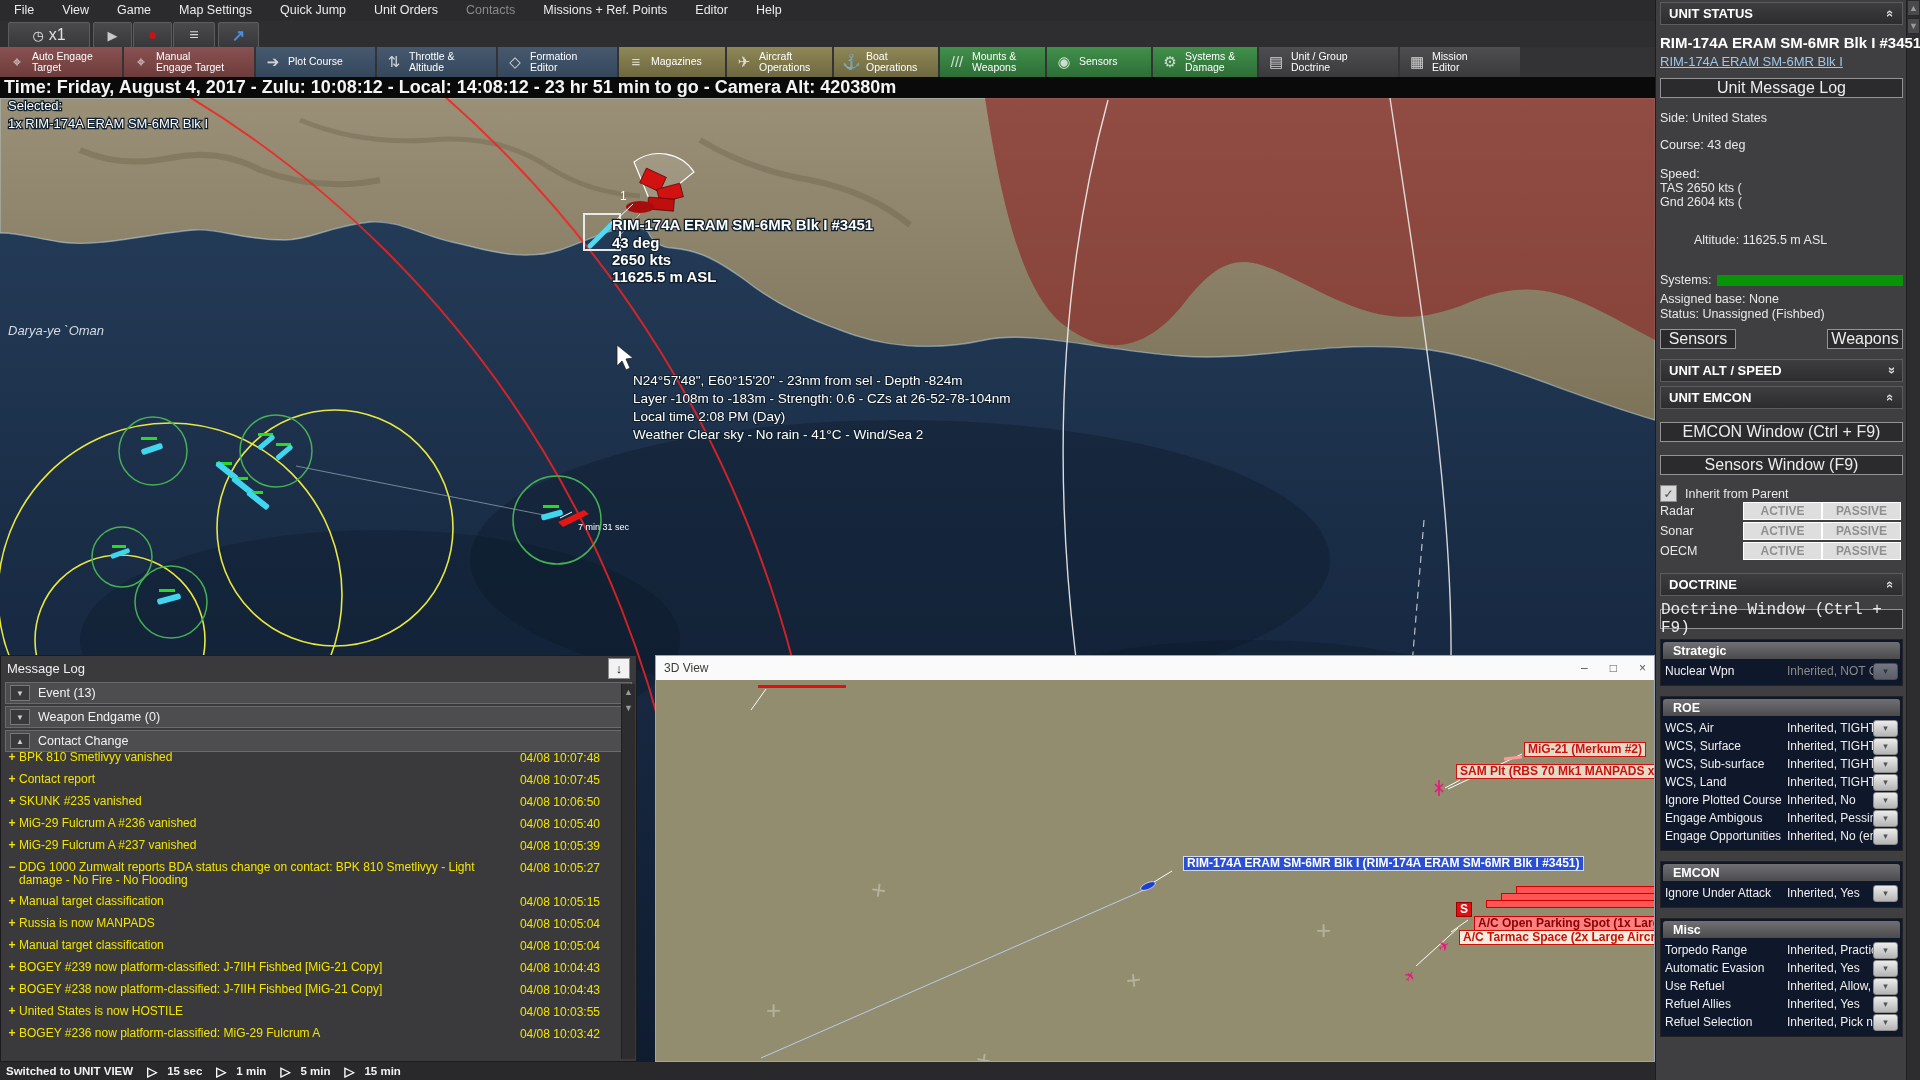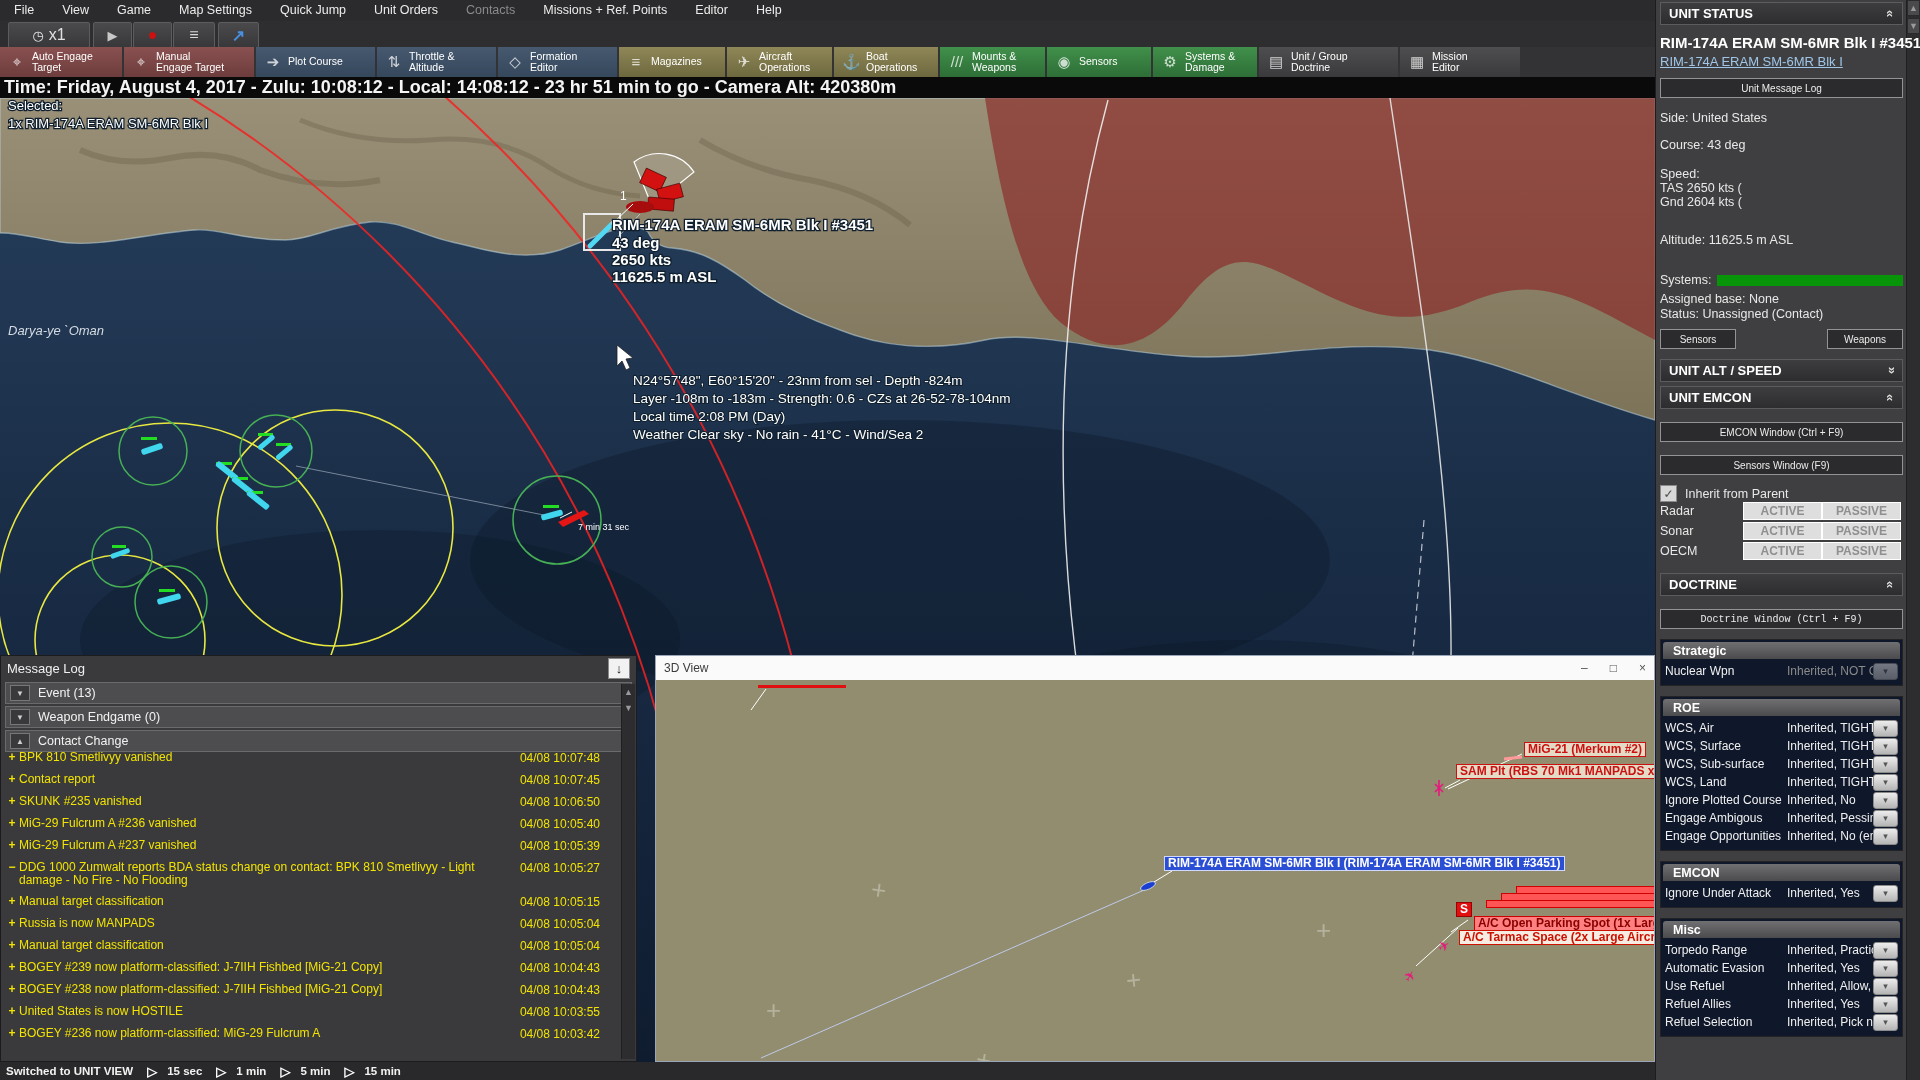--- a/index.html
+++ b/index.html
@@ -78,21 +78,21 @@
   .stackbar{position:absolute;background:#ff5555;border:1px solid #d00000;height:6px;}
   .v3glyph{position:absolute;color:#e8187d;font-size:14px;transform:rotate(-30deg);}
   
   #sidebar{left:1655px;top:0;width:265px;height:1080px;background:#3f3f41;border-left:1px solid #1d1d1f;
            box-sizing:border-box;z-index:40;font-size:12.5px;}
   #sbContent{position:absolute;left:4px;top:0;width:243px;}
   .shdr{height:21px;background:linear-gradient(#3d3d3f,#2d2d2f);border:1px solid #5c5c5e;display:flex;
         align-items:center;justify-content:space-between;padding:0 8px;font-weight:bold;font-size:13px;color:#fff;}
   .chev{display:inline-block;transform:rotate(90deg);font-size:13px;color:#ddd;}
   .chevd{display:inline-block;transform:rotate(-90deg);font-size:13px;color:#ddd;}
-  .sbtn{background:#2b2b2d;border:1px solid #939395;color:#ececec;font-size:10px;height:18px;
+  .sbtn{background:#2b2b2d;border:1px solid #939395;color:#ececec;font-size:16px;height:18px;
         display:flex;align-items:center;justify-content:center;}
   .unitname{font-size:15px;font-weight:bold;color:#fff;white-space:nowrap;}
   .unitlink{font-size:13px;color:#9fc6e8;text-decoration:underline;}
   .srow{display:flex;align-items:center;}
   .apbtn{width:79px;height:18px;background:#dedede;border:1px solid #fff;color:#8f8f8f;font-weight:bold;
          font-size:12px;display:flex;align-items:center;justify-content:center;box-sizing:border-box;}
   .cb{width:15px;height:15px;background:#d8d8d8;border:1px solid #8a8a8a;color:#4a4a4a;font-size:12px;
       display:flex;align-items:center;justify-content:center;}
   .docbox{border:1px solid #232325;background:#0f172a;margin-top:10px;padding:0 2px 5px 2px;}
   .subhdr{height:17px;background:linear-gradient(#707072,#4b4b4d);border-radius:3px 3px 0 0;color:#fff;
@@ -438,21 +438,21 @@
         <line x1="498" y1="202" x2="516" y2="191" stroke="#ffffff" stroke-width="1"></line>
         <line x1="866" y1="74" x2="792" y2="109" stroke="#ffffff" stroke-width="1"></line>
         <line x1="804" y1="100" x2="789" y2="108" stroke="#ffffff" stroke-width="1"></line>
         <line x1="848" y1="79" x2="866" y2="77" stroke="#ff9999" stroke-width="3"></line>
         <path d="M 779 104 l 8 8 m -8 0 l 8 -8 m -4 -4 l 0 16" stroke="#e8187d" stroke-width="1.6" fill="none"></path>
         <line x1="795" y1="252" x2="812" y2="240" stroke="#ffffff" stroke-width="1"></line>
         <line x1="760" y1="286" x2="802" y2="248" stroke="#ffffff" stroke-width="1"></line>
       </svg>
       <div class="v3lbl lbl-red" style="left:868px;top:62px;">MiG-21 (Merkum #2)</div>
       <div class="v3lbl lbl-red" style="left:800px;top:84px;">SAM Plt (RBS 70 Mk1 MANPADS x 3)</div>
-      <div class="v3lbl lbl-blue" style="left:508px;top:176px;">RIM-174A ERAM SM-6MR Blk I (RIM-174A ERAM SM-6MR Blk I #3451)</div>
+      <div class="v3lbl lbl-blue" style="left:527px;top:176px;">RIM-174A ERAM SM-6MR Blk I (RIM-174A ERAM SM-6MR Blk I #3451)</div>
       <div class="stackbar" style="left:860px;top:206px;width:138px;"></div>
       <div class="stackbar" style="left:845px;top:213px;width:153px;"></div>
       <div class="stackbar" style="left:830px;top:220px;width:168px;"></div>
       <div class="v3lbl" style="left:800px;top:222px;background:#e01010;color:#fff;border:1px solid #900;">S</div>
       <div class="v3lbl lbl-pink" style="left:818px;top:236px;">A/C Open Parking Spot (1x Large</div>
       <div class="v3lbl lbl-tar" style="left:803px;top:250px;">A/C Tarmac Space (2x Large Aircraft)</div>
       <div class="v3glyph" style="left:782px;top:258px;">✈</div>
       <div class="v3glyph" style="left:748px;top:288px;transform:rotate(-60deg);">✈</div>
     </div>
   </div>
@@ -470,27 +470,27 @@
       <div class="unitname" style="margin-top:9px;">RIM-174A ERAM SM-6MR Blk I #3451</div>
       <div style="margin-top:3px;"><span class="unitlink">RIM-174A ERAM SM-6MR Blk I</span></div>
       <div class="sbtn" style="margin-top:9px;">Unit Message Log</div>
       <div style="margin-top:13px;">Side: United States</div>
       <div style="margin-top:13px;">Course: 43 deg</div>
       <div style="margin-top:15px;line-height:14px;">
         <div>Speed:</div>
         <div>TAS 2650 kts (</div>
         <div>Gnd 2604 kts (</div>
       </div>
-      <div style="margin-top:24px;">Altitude: 11625.5 m ASL</div>
+      <div style="margin-top:24px;margin-left:34px;">Altitude: 11625.5 m ASL</div>
       <div class="srow" style="margin-top:26px;gap:6px;">
         <span>Systems:</span>
         <span style="flex:1;height:11px;background:#089408;"></span>
       </div>
       <div style="margin-top:5px;">Assigned base: None</div>
-      <div style="margin-top:1px;">Status: Unassigned (Contact)</div>
+      <div style="margin-top:1px;">Status: Unassigned (Fishbed)</div>
       <div class="srow" style="margin-top:8px;justify-content:space-between;">
         <span class="sbtn" style="width:74px;">Sensors</span>
         <span class="sbtn" style="width:74px;">Weapons</span>
       </div>
       <div class="shdr" style="margin-top:10px;">
         <span>UNIT ALT / SPEED</span>
         <span class="chevd">«</span>
       </div>
       <div class="shdr" style="margin-top:4px;">
         <span>UNIT EMCON</span>

